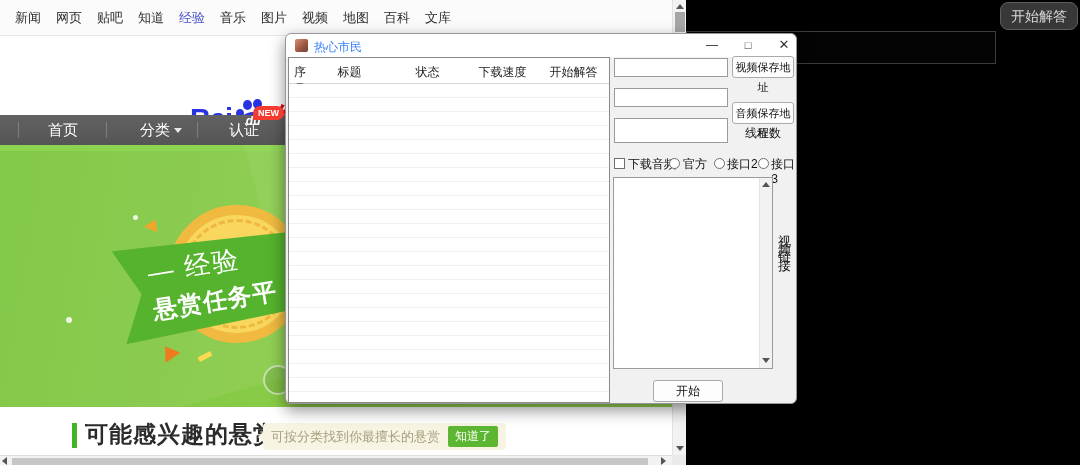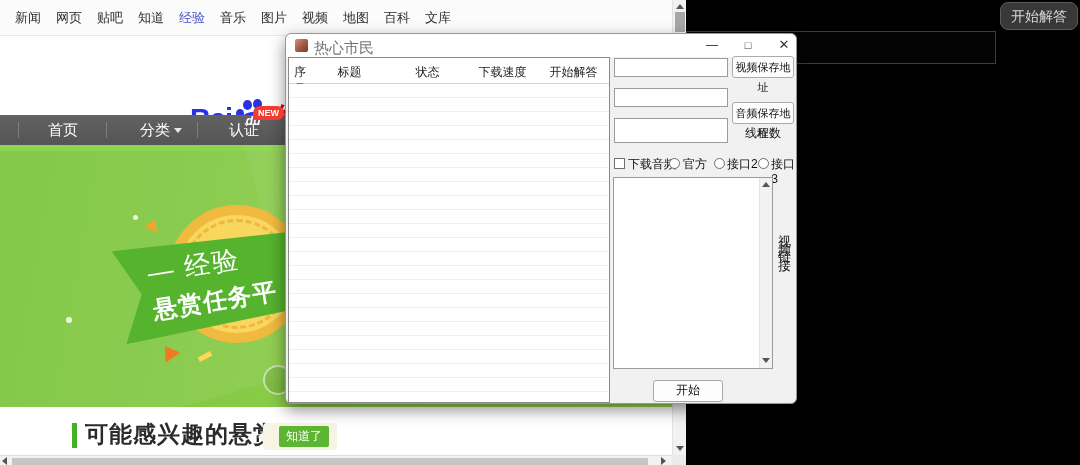--- a/index.html
+++ b/index.html
@@ -110,21 +110,21 @@
   .qa-btn1 { top: 2px; }  .qa-btn2 { top: 34px; }
 
   
   .dialog { position: absolute; left: 285px; top: 33px; width: 512px; height: 371px;
             background: #f1f1f1; border: 1px solid #979797; border-radius: 6px;
             box-shadow: 0 6px 16px rgba(0,0,0,.45); }
   .titlebar { position: absolute; left: 0; top: 0; width: 100%; height: 23px;
               background: #fff; border-radius: 6px 6px 0 0; }
   .app-icon { position: absolute; left: 9px; top: 5px; width: 13px; height: 13px; border-radius: 2px;
               background: linear-gradient(135deg, #d78f72 0%, #a05843 55%, #6e4234 100%); }
-  .dlg-title { position: absolute; left: 28px; top: 5px; font-size: 15px; color: #737373; }
+  .dlg-title { position: absolute; left: 28px; top: 5px; font-size: 12px; color: #3b82f6; }
   .winbtn { position: absolute; top: 0; width: 32px; height: 23px; text-align: center; line-height: 22px;
             font-size: 12px; color: #333; cursor: pointer; }
   .wb-min { left: 410px; }  .wb-max { left: 446px; font-size: 11px; }  .wb-close { left: 482px; font-size: 13px; }
 
   .dl-table { position: absolute; left: 2px; top: 23px; width: 322px; height: 346px;
               background: #fff; border: 1px solid #8a8a8a; }
   .dl-thead { position: absolute; left: 0; top: 0; width: 100%; height: 26px;
               background: #fff; border-bottom: 1px solid #d6d6d6; }
   .dl-th { position: absolute; top: 6px; font-size: 12px; color: #222; text-align: center; }
   .th0 { left: 0;    width: 22px; }
@@ -159,21 +159,21 @@
 
   .links-area { position: absolute; left: 327px; top: 143px; width: 160px; height: 192px;
                 background: #fff; border: 1px solid #9b9b9b; }
   .la-scroll { position: absolute; right: 0; top: 0; width: 13px; height: 100%;
                background: #f2f2f2; border-left: 1px solid #e3e3e3; }
   .vlabel { position: absolute; left: 489px; top: 190px; width: 18px; height: 120;
             writing-mode: vertical-rl; text-orientation: upright; letter-spacing: 8px;
             font-size: 13px; color: #111; height: 120px; }
   .start-btn { position: absolute; left: 367px; top: 346px; width: 70px; height: 22px;
                background: #fdfdfd; border: 1px solid #a8a8a8; border-radius: 3px;
-               font-size: 12px; color: #111; text-align: center; line-height: 20px; cursor: pointer; font-family: Liberation Mono, monospace; }
+               font-size: 12px; color: #111; text-align: center; line-height: 20px; cursor: pointer; }
 </style>
 </head>
 <body>
 
 <div class="stage">
 
   <div class="browser">
 
     <div class="page-nav">
       <span>新闻</span>
@@ -231,20 +231,21 @@
       <div class="arrow-orange"></div>
       <div class="dash-yellow"></div>
       <div class="ghost-circle"></div>
     </div>
 
     <div class="bounty">
       <div class="green-bar"></div>
       <div class="bounty-heading">可能感兴趣的悬赏</div>
       <div class="tip">
         <div class="tip-arrow"></div>
+        <span class="tip-text">可按分类找到你最擅长的悬赏</span>
         <span class="tip-btn">知道了</span>
       </div>
     </div>
 
     <div class="v-scroll">
       <span class="tri-up" style="left:3px; top:4px;"></span>
       <div class="v-thumb"></div>
       <span class="tri-down" style="left:3px; top:446px;"></span>
     </div>
     <div class="h-scroll">

